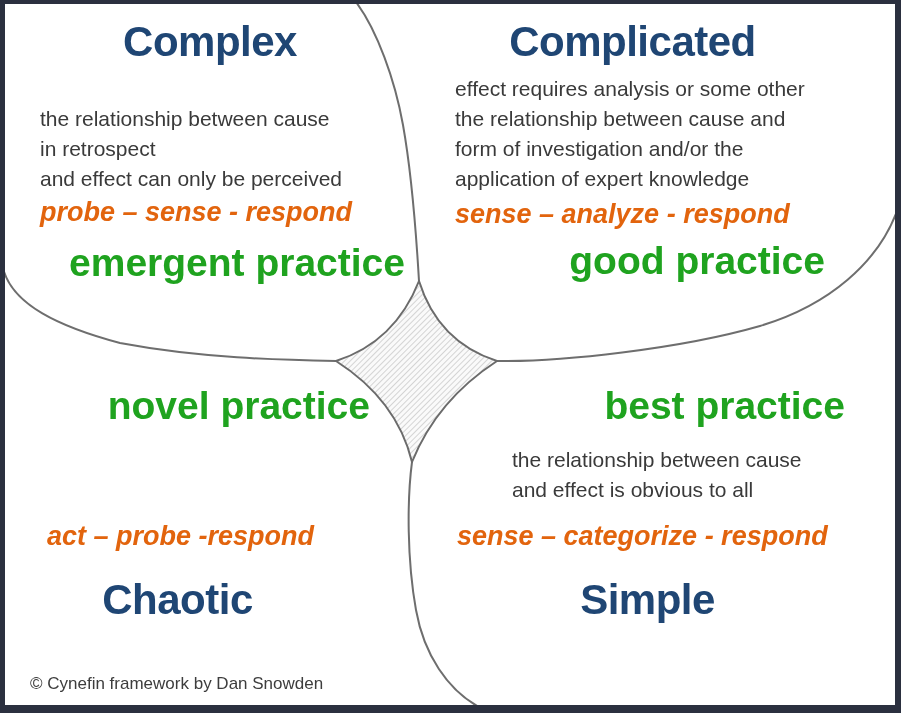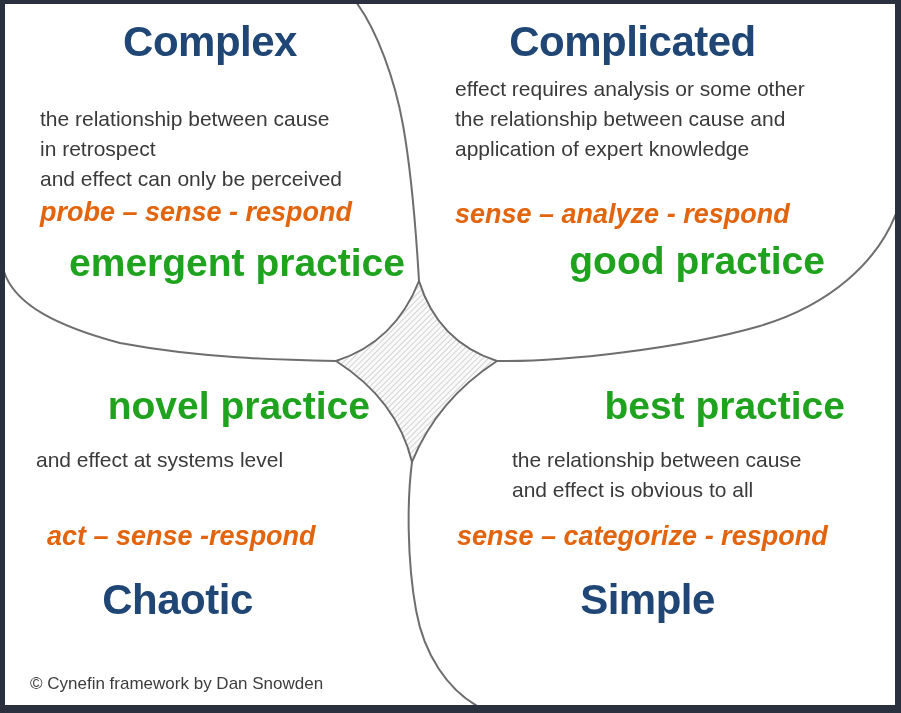--- a/index.html
+++ b/index.html
@@ -70,32 +70,32 @@
     </div>
     <div class="approach" style="left:35px;top:192px;">probe – sense - respond</div>
     <div class="practice" style="left:10px;top:236px;width:390px;">emergent practice</div>
   </div>
 
   <div>
     <div class="q-title" style="left:440px;top:14px;width:375px;">Complicated</div>
     <div class="desc" style="left:450px;top:70px;">
       <div>effect requires analysis or some other</div>
       <div>the relationship between cause and</div>
+      <div>form of investigation and/or the</div>
       <div>application of expert knowledge</div>
     </div>
     <div class="approach" style="left:450px;top:194px;">sense – analyze - respond</div>
     <div class="practice" style="left:450px;top:234px;width:370px;">good practice</div>
   </div>
 
   <div>
     <div class="practice" style="left:0px;top:379px;width:365px;">novel practice</div>
     <div class="desc" style="left:31px;top:441px;">
-      <div>and effect at systems level</div>
     </div>
-    <div class="approach" style="left:42px;top:516px;">act – sense -respond</div>
+    <div class="approach" style="left:42px;top:516px;">act – probe -respond</div>
     <div class="q-title" style="left:0px;top:572px;width:345px;">Chaotic</div>
   </div>
 
   <div>
     <div class="practice" style="left:480px;top:379px;width:360px;">best practice</div>
     <div class="desc" style="left:507px;top:441px;">
       <div>the relationship between cause</div>
       <div>and effect is obvious to all</div>
     </div>
     <div class="approach" style="left:452px;top:516px;">sense – categorize - respond</div>

